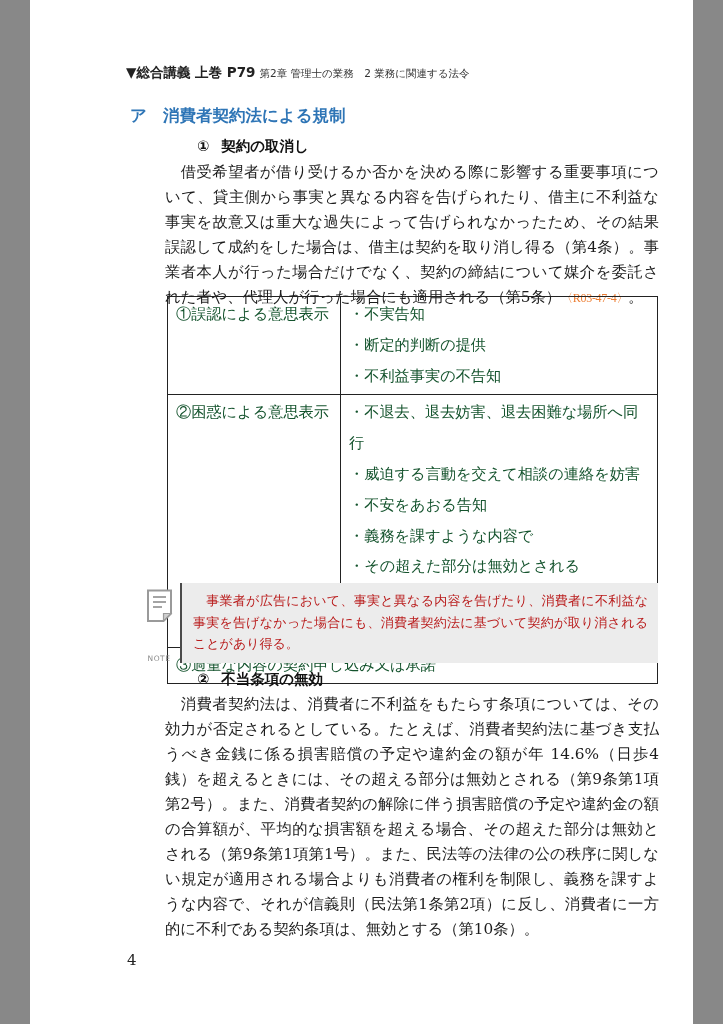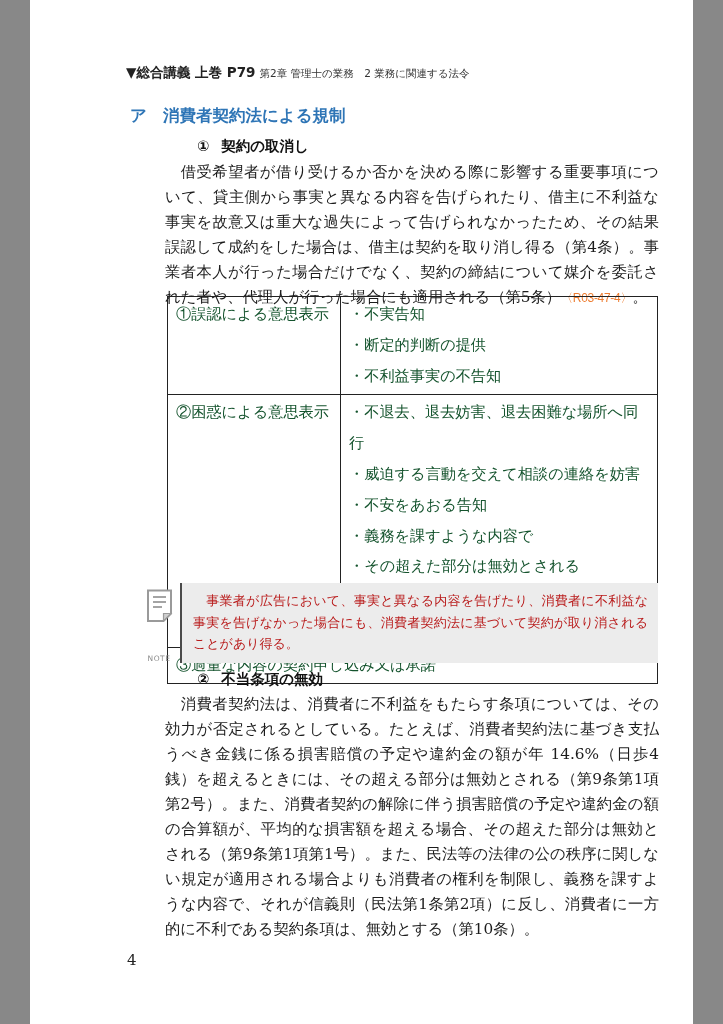--- a/index.html
+++ b/index.html
@@ -43,21 +43,21 @@
   .body-para {
     position:absolute; left:135px; width:494px;
     font-size:15.3px; line-height:25px;
     text-align:justify; text-justify:inter-character;
     color:#1c1c1c;
   }
   #para1 { top:160px; }
   #para2 { top:692px; }
   .ref {
     color:#ed7d31; font-size:12px;
-    font-family:Liberation Sans, sans-serif;
+    font-family:Liberation Serif, serif;
     letter-spacing:-0.3px;
   }
   
   .ctable {
     position:absolute; left:137px; top:296px;
     width:491px; border-collapse:collapse;
     font-size:15.2px; color:#14532d;
   }
   .ctable td {
     border:1.5px solid #222;

